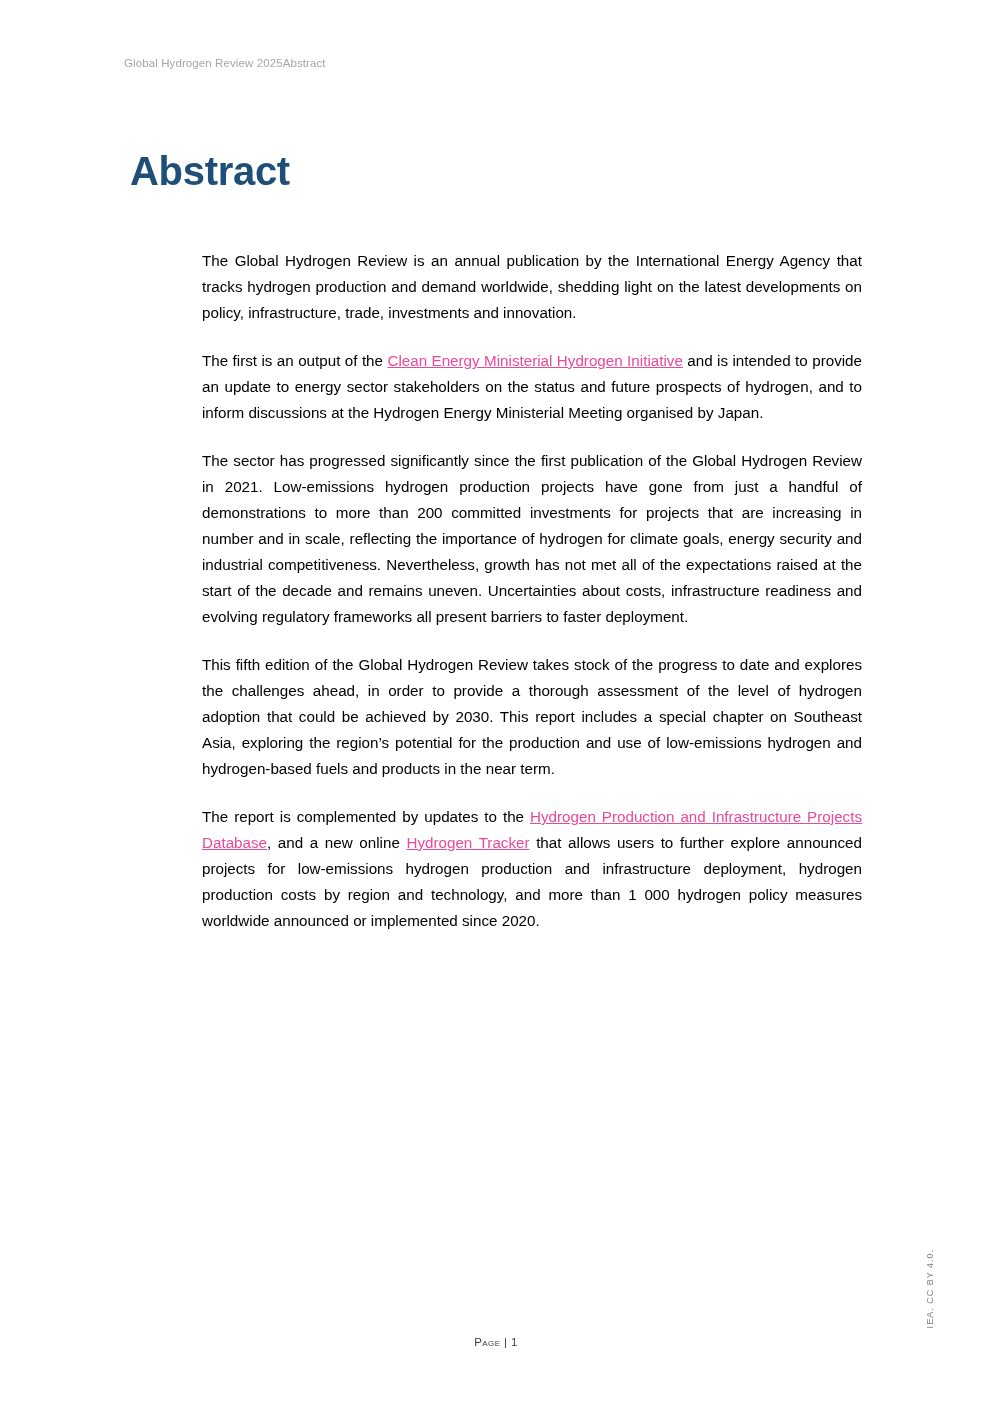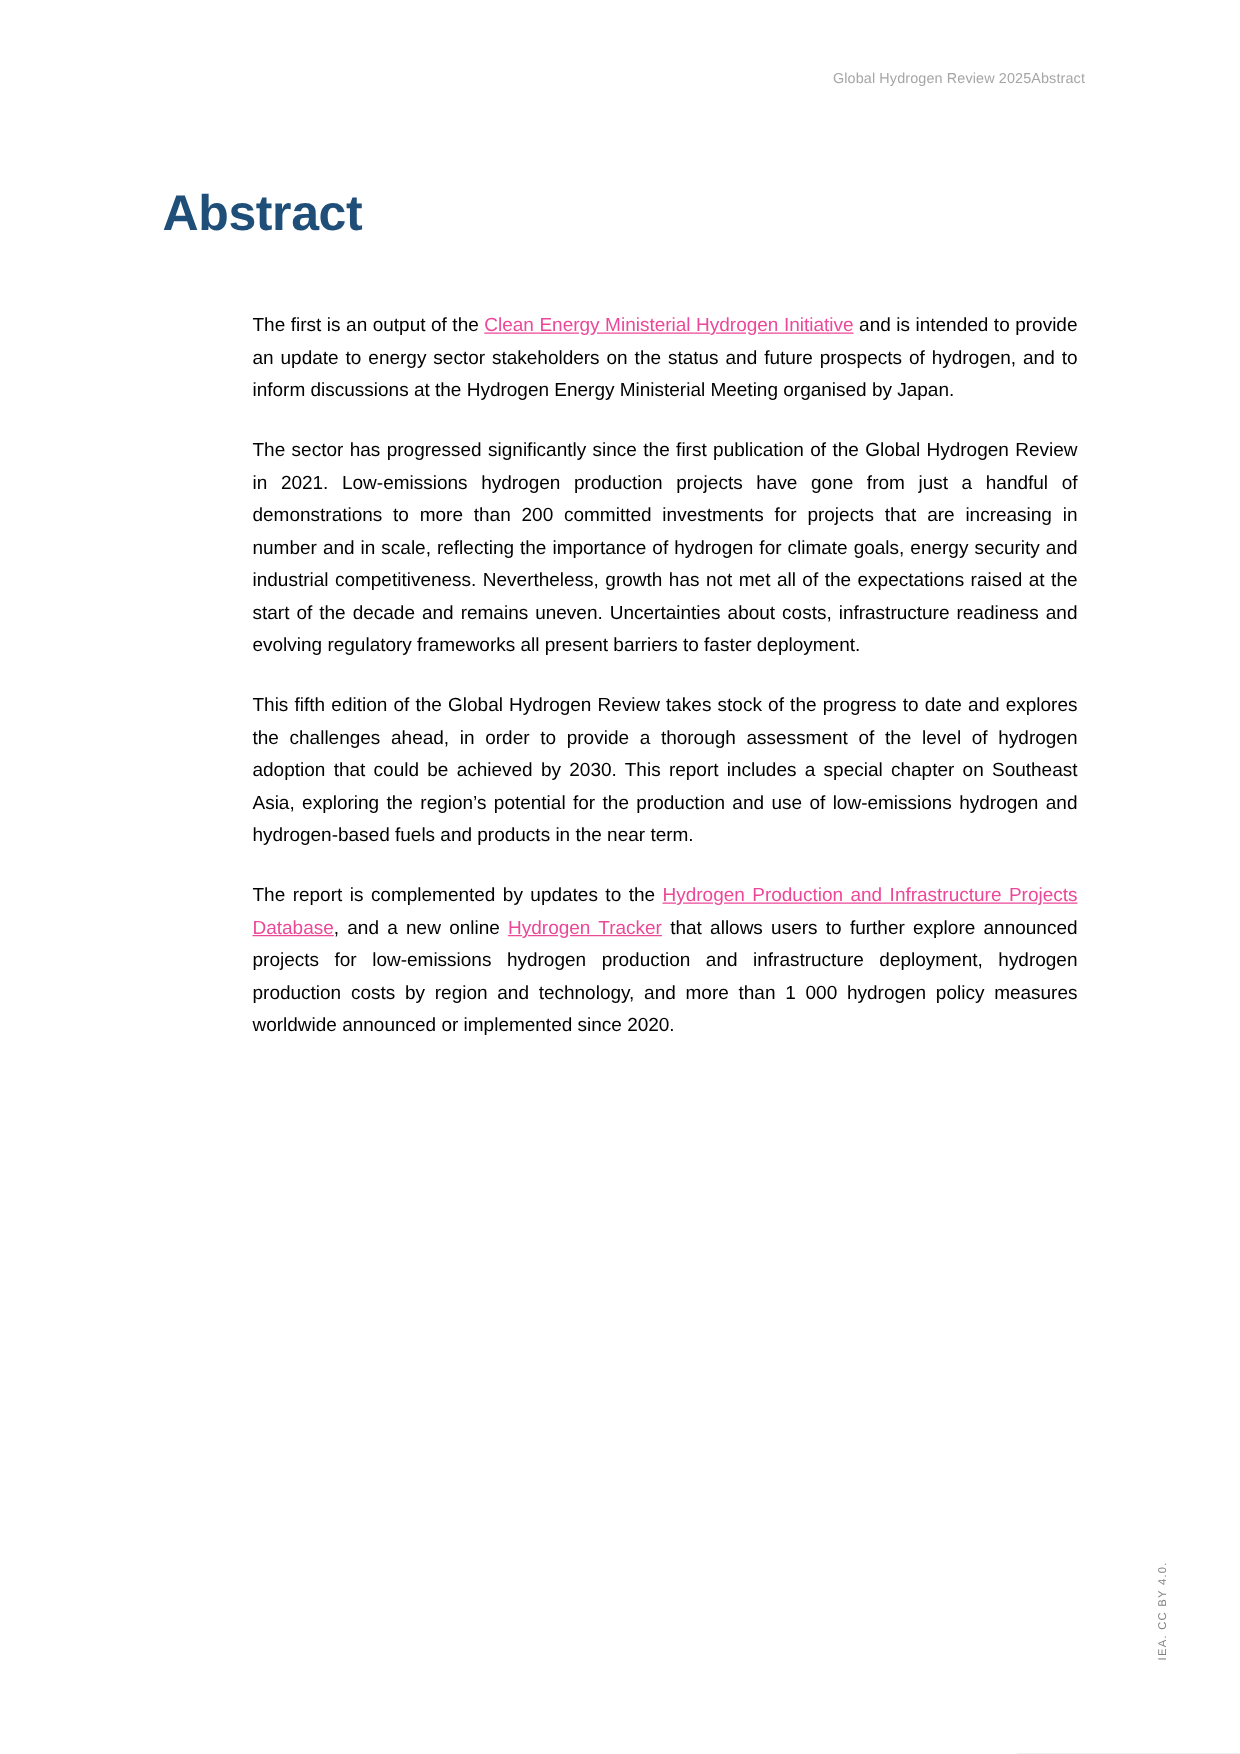--- a/index.html
+++ b/index.html
@@ -18,21 +18,21 @@
     margin: 0 auto;
     overflow: hidden;
     box-sizing: border-box;
   }
   .running-head {
     position: absolute;
     top: 57px;
     left: 124px;
     right: 124px;
     display: flex;
-    justify-content: flex-end;
+    justify-content: flex-start;
     font-size: 11.5px;
     color: #a6a6a6;
     letter-spacing: 0.1px;
   }
   .title {
     position: absolute;
     top: 122px;
     left: 130px;
     font-size: 40px;
     font-weight: bold;
@@ -92,27 +92,31 @@
 
   <div class="running-head">
     <span>Global Hydrogen Review 2025</span>
     <span>Abstract</span>
   </div>
 
   <h1 class="title">Abstract</h1>
 
   <div class="body-block">
 
+    <p class="para">The Global Hydrogen Review is an annual publication by the International Energy Agency that tracks hydrogen production and demand worldwide, shedding light on the latest developments on policy, infrastructure, trade, investments and innovation.</p>
 
     <p class="para"><span>The first is an output of the </span><a class="doclink" href="#">Clean Energy Ministerial Hydrogen Initiative</a><span> and is intended to provide an update to energy sector stakeholders on the status and future prospects of hydrogen, and to inform discussions at the Hydrogen Energy Ministerial Meeting organised by Japan.</span></p>
 
     <p class="para">The sector has progressed significantly since the first publication of the Global Hydrogen Review in 2021. Low-emissions hydrogen production projects have gone from just a handful of demonstrations to more than 200 committed investments for projects that are increasing in number and in scale, reflecting the importance of hydrogen for climate goals, energy security and industrial competitiveness. Nevertheless, growth has not met all of the expectations raised at the start of the decade and remains uneven. Uncertainties about costs, infrastructure readiness and evolving regulatory frameworks all present barriers to faster deployment.</p>
 
     <p class="para">This fifth edition of the Global Hydrogen Review takes stock of the progress to date and explores the challenges ahead, in order to provide a thorough assessment of the level of hydrogen adoption that could be achieved by 2030. This report includes a special chapter on Southeast Asia, exploring the region’s potential for the production and use of low-emissions hydrogen and hydrogen-based fuels and products in the near term.</p>
 
     <p class="para"><span>The report is complemented by updates to the </span><a class="doclink" href="#">Hydrogen Production and Infrastructure Projects Database</a><span>, and a new online </span><a class="doclink" href="#">Hydrogen Tracker</a><span> that allows users to further explore announced projects for low-emissions hydrogen production and infrastructure deployment, hydrogen production costs by region and technology, and more than 1 000 hydrogen policy measures worldwide announced or implemented since 2020.</span></p>
 
   </div>
 
+  <div class="footer">
+    <span class="pg-word">Page</span><span> | </span><span>1</span>
+  </div>
 
   <div class="sidenote">IEA. CC BY 4.0.</div>
 
 </div>
 
 </body></html>

